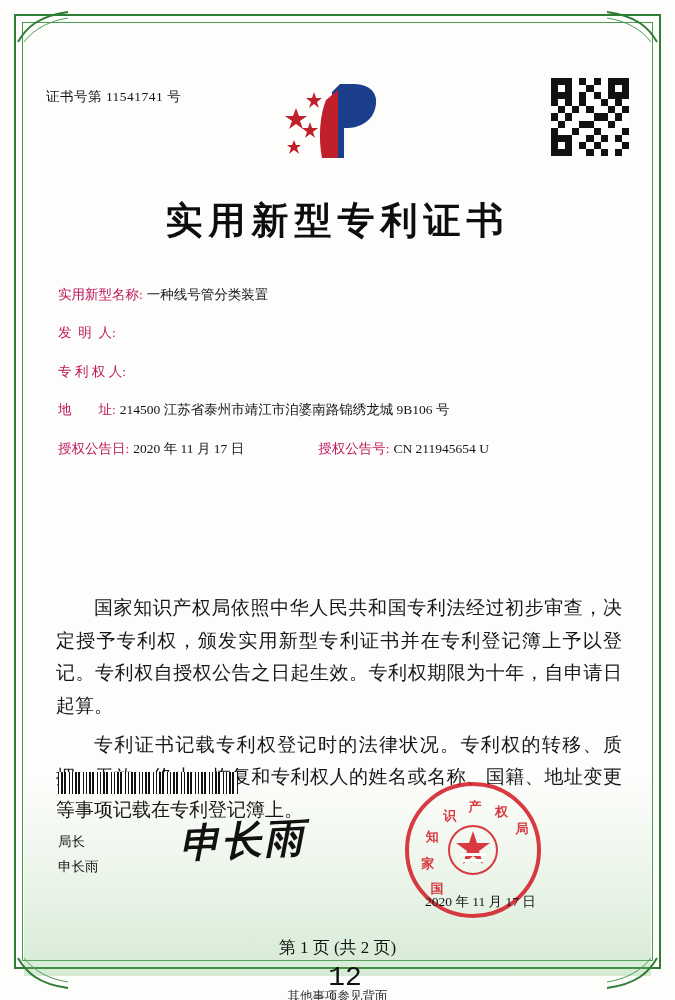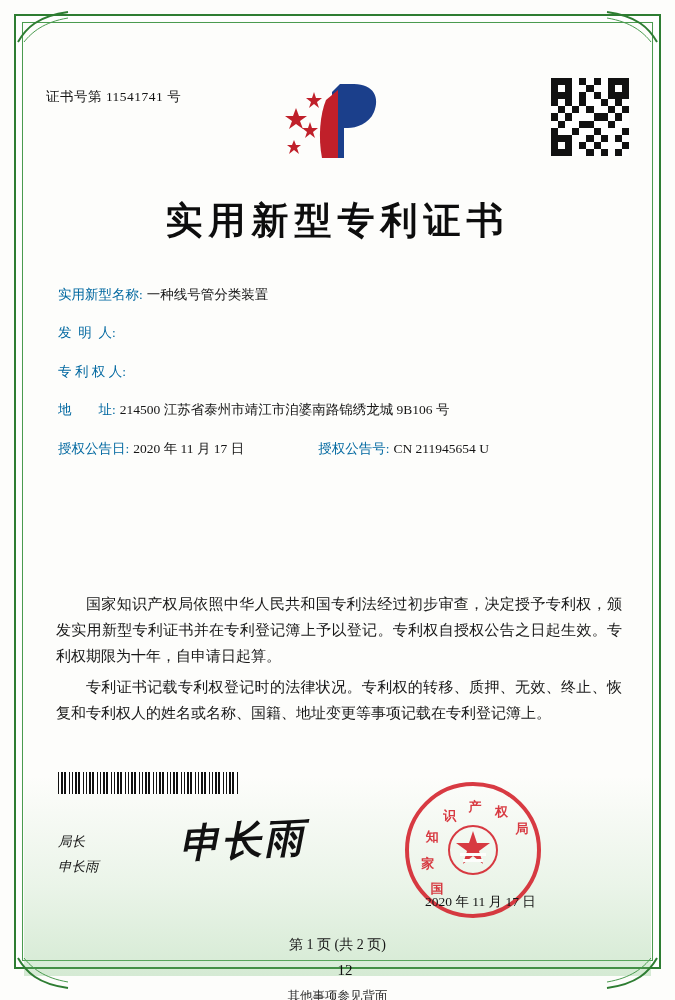--- a/index.html
+++ b/index.html
@@ -118,41 +118,41 @@
     color: #151515;
   }
   .field-row {
     display: flex;
     align-items: baseline;
     margin-bottom: 17.5px;
   }
   .f-label {
     white-space: pre;
     font-size: 13.5px;
-    color: #0369a1;
+    color: #be185d;
   }
   .f-value {
     font-size: 13.5px;
     color: #151515;
     margin-left: 4px;
   }
   .f-value.mono {
     font-family: "Liberation Mono", "DejaVu Sans Mono", monospace;
     font-size: 12.5px;
     letter-spacing: 0.4px;
   }
   .row-split { display: flex; width: 100%; }
   .row-split .right { margin-left: 74px; display: flex; align-items: baseline; }
 
   
   .paras {
     position: absolute;
     left: 56px; top: 592px;
     width: 566px;
-    font-size: 15px;
+    font-size: 19px;
     line-height: 1.72;
     text-align: justify;
     color: #171717;
   }
   .paras p { margin: 0 0 6px 0; text-indent: 2em; }
 
   
   .barcode {
     position: absolute;
     left: 58px; top: 772px;
@@ -162,21 +162,20 @@
       #111 6px 8px, #fff 8px 11px, #111 11px 12px, #fff 12px 14px);
   }
 
   
   .sig-label {
     position: absolute;
     left: 58px; top: 830px;
     font-size: 13.5px;
     line-height: 1.85;
     color: #151515;
-    font-style: italic;
   }
   .signature {
     position: absolute;
     left: 180px; top: 812px;
     width: 170px; height: 70px;
     font-family: "DejaVu Serif", serif;
     font-size: 40px;
     font-style: italic;
     font-weight: bold;
     color: #111;
@@ -218,30 +217,30 @@
     left: 425px; top: 893px;
     font-size: 13.5px;
     color: #141414;
   }
 
   
   .page-no {
     position: absolute;
     left: 0; right: 0; top: 936px;
     text-align: center;
-    font-size: 14px;
+    font-size: 17px;
     color: #151515;
   }
   .big-num {
     position: absolute;
     left: 15px; right: 0; top: 962px;
     text-align: center;
-    font-size: 15px;
+    font-size: 28px;
     color: #111;
-    font-family: Liberation Serif, serif;
+    font-family: Liberation Mono, monospace;
   }
   .cut-note {
     position: absolute;
     left: 0; right: 0; top: 988px;
     text-align: center;
     font-size: 12.5px;
     color: #2a2a2a;
   }
 </style>
 </head>

